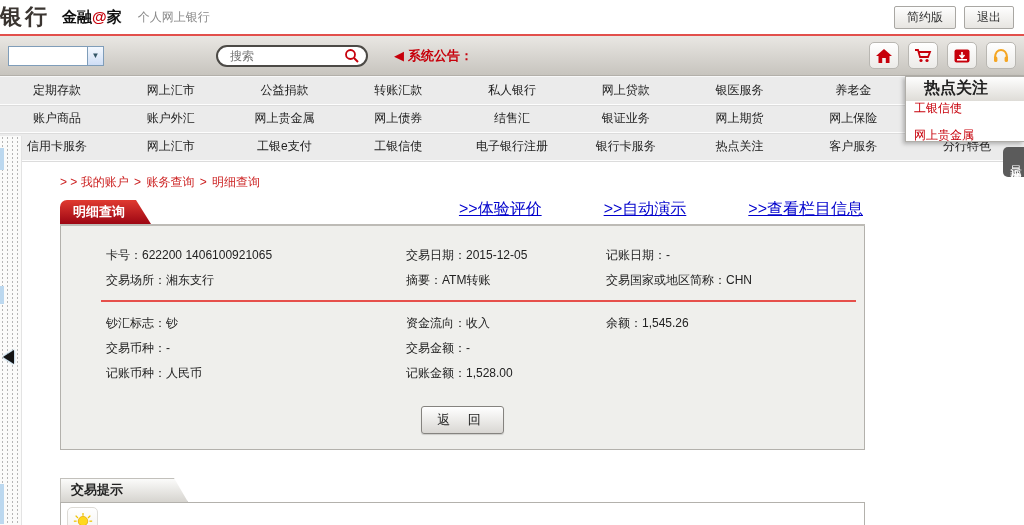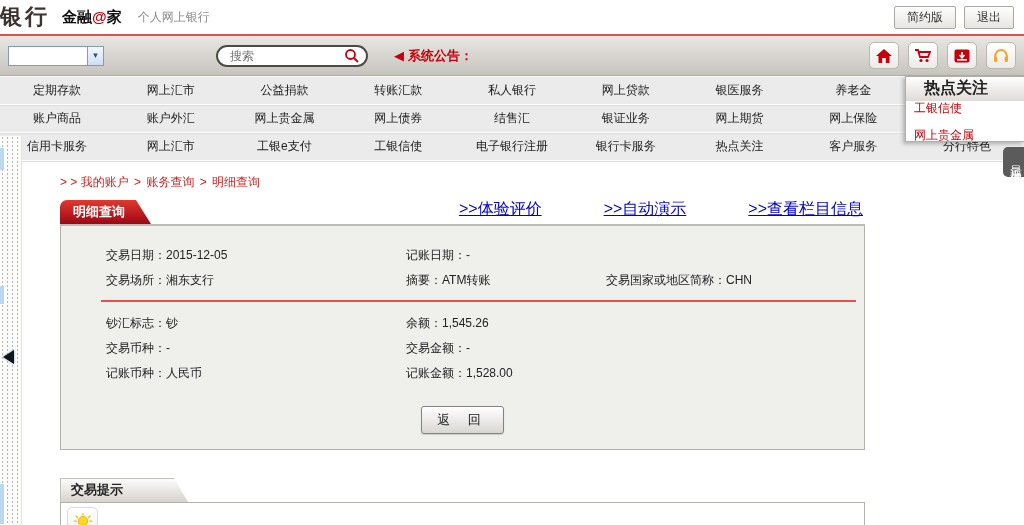--- a/index.html
+++ b/index.html
@@ -224,33 +224,35 @@
     <div class="detail-links">
         <a class="dlink">&gt;&gt;体验评价</a>
         <a class="dlink">&gt;&gt;自动演示</a>
         <a class="dlink">&gt;&gt;查看栏目信息</a>
       </div>
   </div>
 
   <div class="detail-box">
     <div>
         <div class="field-row">
+          <div class="field"><span class="f-label">卡号：</span><span class="f-value">622200 1406100921065</span></div>
           <div class="field"><span class="f-label">交易日期：</span><span class="f-value">2015-12-05</span></div>
           <div class="field"><span class="f-label">记账日期：</span><span class="f-value">-</span></div>
         </div>
         <div class="field-row">
           <div class="field"><span class="f-label">交易场所：</span><span class="f-value">湘东支行</span></div>
           <div class="field"><span class="f-label">摘要：</span><span class="f-value">ATM转账</span></div>
           <div class="field"><span class="f-label">交易国家或地区简称：</span><span class="f-value">CHN</span></div>
         </div>
       </div>
     <div class="red-sep"></div>
     <div>
         <div class="field-row">
           <div class="field"><span class="f-label">钞汇标志：</span><span class="f-value">钞</span></div>
+          <div class="field"><span class="f-label">资金流向：</span><span class="f-value">收入</span></div>
           <div class="field"><span class="f-label">余额：</span><span class="f-value">1,545.26</span></div>
         </div>
         <div class="field-row">
           <div class="field"><span class="f-label">交易币种：</span><span class="f-value">-</span></div>
           <div class="field"><span class="f-label">交易金额：</span><span class="f-value">-</span></div>
           <div class="field"></div>
         </div>
         <div class="field-row">
           <div class="field"><span class="f-label">记账币种：</span><span class="f-value">人民币</span></div>
           <div class="field"><span class="f-label">记账金额：</span><span class="f-value">1,528.00</span></div>

